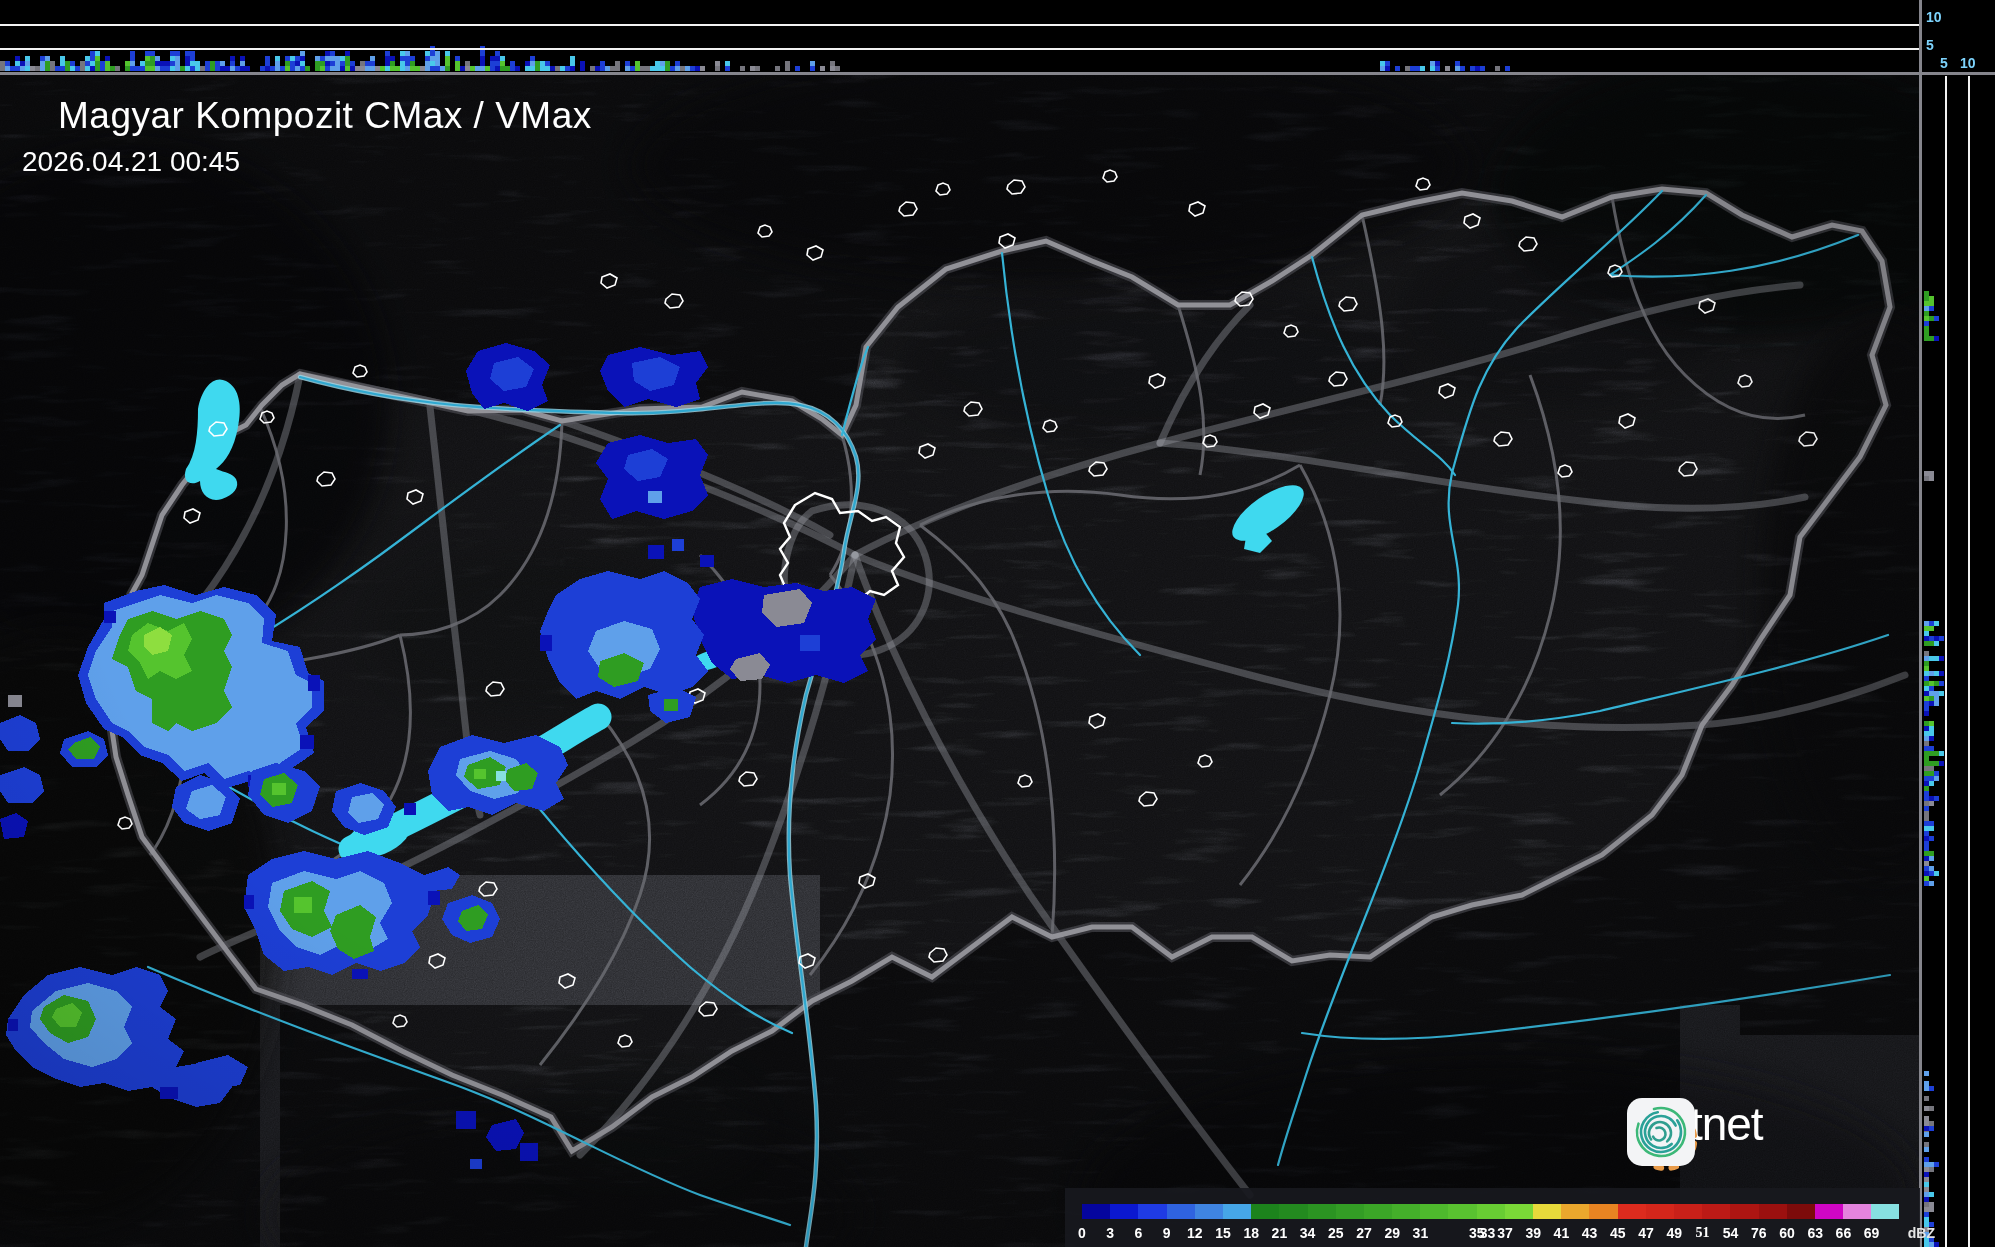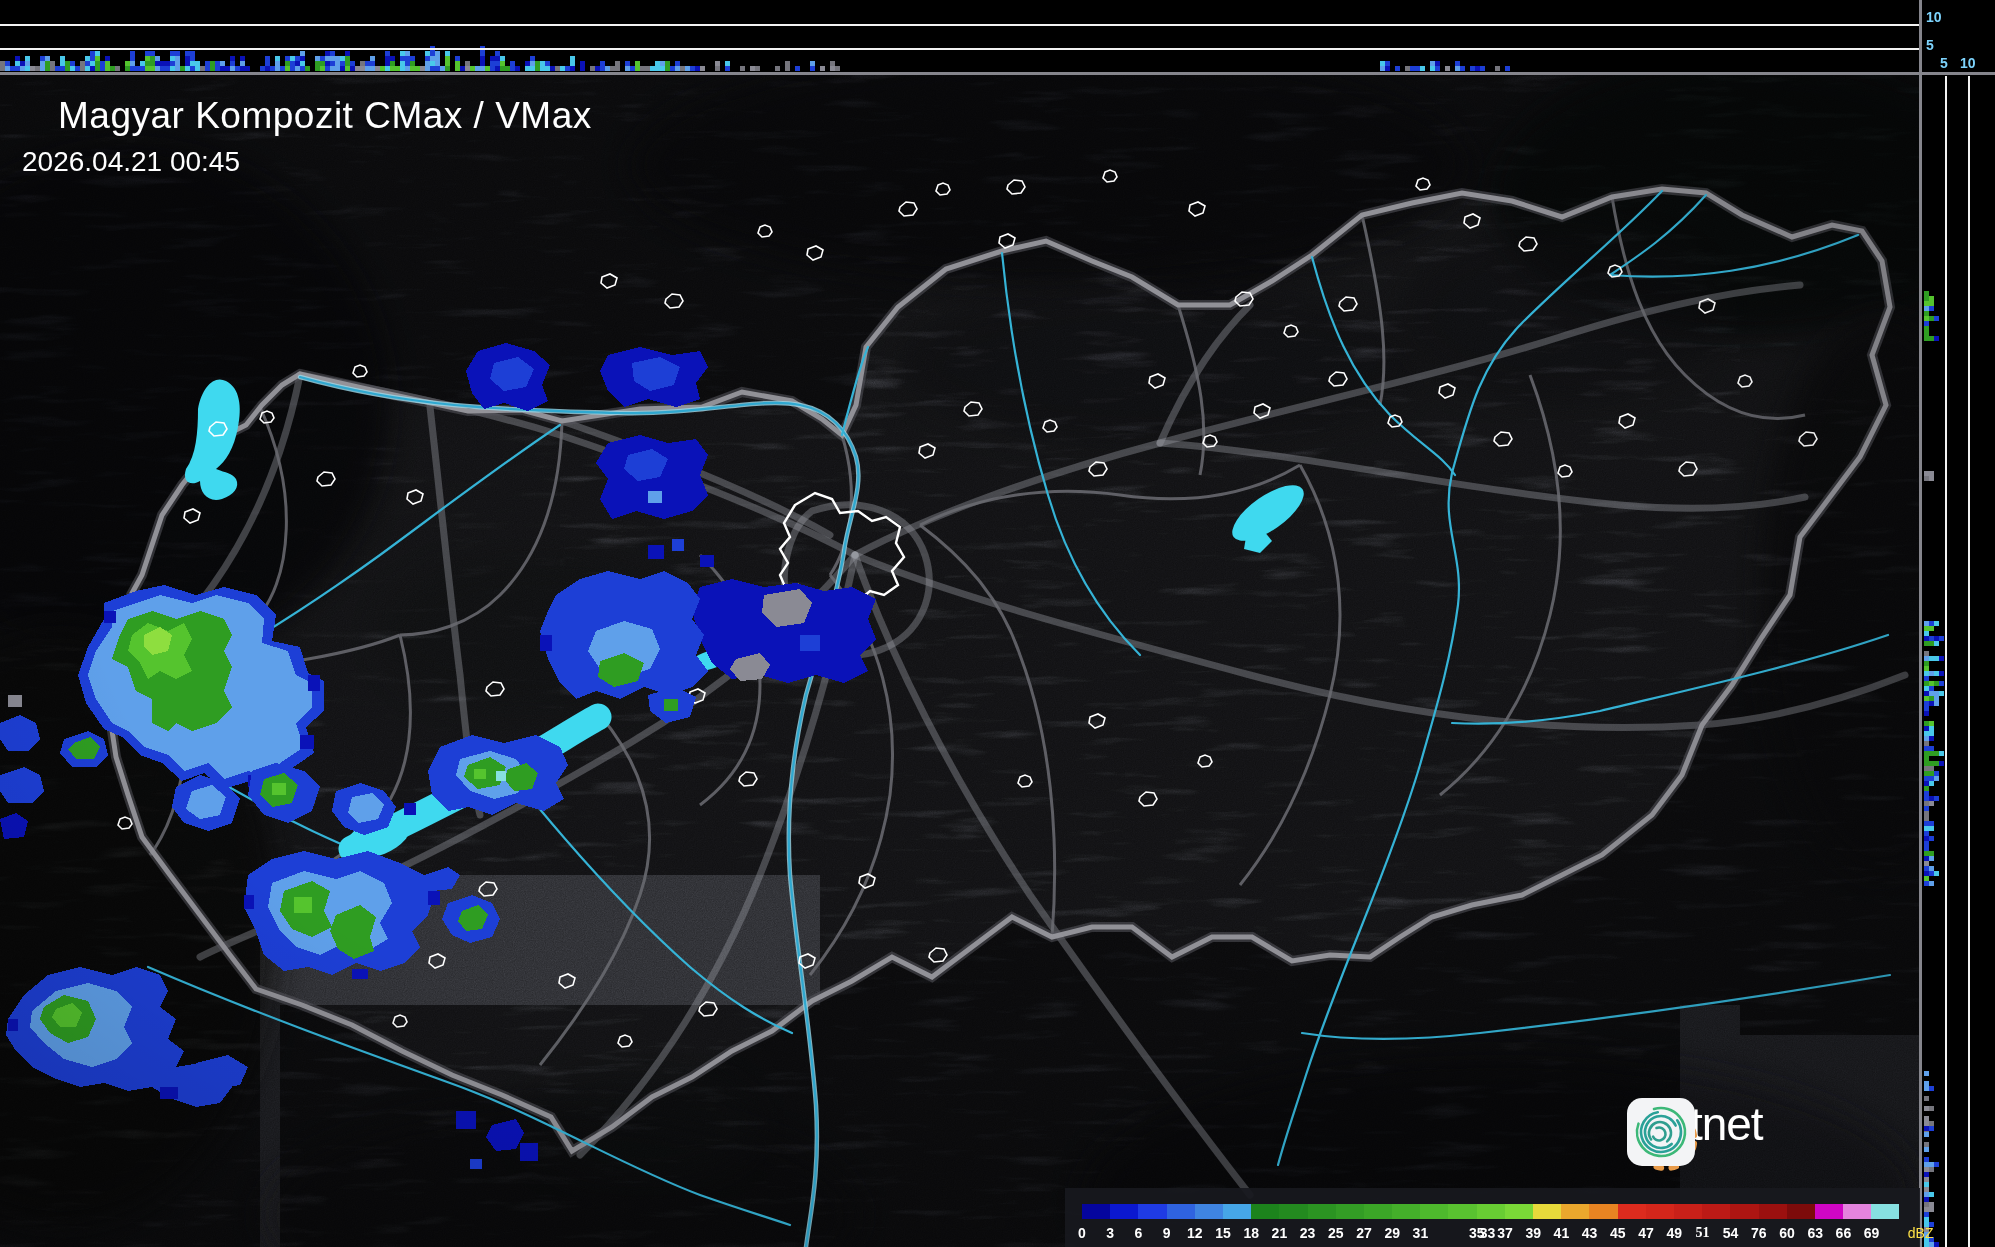--- a/index.html
+++ b/index.html
@@ -21,21 +21,21 @@
   #title-block{position:absolute;left:22px;top:20px;color:#fff;z-index:8;}
   #page-title{font-size:37px;font-weight:400;letter-spacing:.5px;margin-left:36px;}
   #timestamp{font-size:28px;font-weight:400;margin-top:9px;}
   
   #cbar{position:absolute;left:1065px;top:1113px;width:855px;height:59px;
         background:rgba(24,25,30,.92);z-index:9;}
   #cbar-swatches{position:absolute;left:17px;top:16px;height:15px;display:flex;}
   .sw{width:28.2px;height:15px;flex:none;}
   .cb-lbl{position:absolute;top:37px;color:#fff;font-size:14px;font-weight:700;
           transform:translateX(-50%);white-space:nowrap;}
-  .cb-unit{position:absolute;top:37px;color:#fde047;font-size:14px;font-weight:400;white-space:nowrap;}
+  .cb-unit{position:absolute;top:37px;color:#e5e5e5;font-size:14px;font-weight:700;white-space:nowrap;}
   
   #logo{position:absolute;left:1626px;top:1022px;display:flex;align-items:center;z-index:9;}
   #wordmark{color:#fff;font-size:46px;font-weight:500;letter-spacing:-1px;margin:0 10px 0 2px;}
   .echo-px{shape-rendering:crispEdges;}
 </style>
 </head>
 <body>
 
 <div id="stage">
 
@@ -899,21 +899,21 @@
         </div>
       <div id="cbar-labels">
           <span class="cb-lbl" style="left: 17px;">0</span>
           <span class="cb-lbl" style="left: 45.2px;">3</span>
           <span class="cb-lbl" style="left: 73.4px;">6</span>
           <span class="cb-lbl" style="left: 101.6px;">9</span>
           <span class="cb-lbl" style="left: 129.8px;">12</span>
           <span class="cb-lbl" style="left: 158px;">15</span>
           <span class="cb-lbl" style="left: 186.2px;">18</span>
           <span class="cb-lbl" style="left: 214.4px;">21</span>
-          <span class="cb-lbl" style="left: 242.6px;">23</span>
+          <span class="cb-lbl" style="left: 242.6px;">34</span>
           <span class="cb-lbl" style="left: 270.8px;">25</span>
           <span class="cb-lbl" style="left: 299px;">27</span>
           <span class="cb-lbl" style="left: 327.2px;">29</span>
           <span class="cb-lbl" style="left: 355.4px;">31</span>
           <span class="cb-lbl" style="left: 383.6px; margin-left: 39px;">33</span>
           <span class="cb-lbl" style="left: 411.8px;">35</span>
           <span class="cb-lbl" style="left: 440px;">37</span>
           <span class="cb-lbl" style="left: 468.2px;">39</span>
           <span class="cb-lbl" style="left: 496.4px;">41</span>
           <span class="cb-lbl" style="left: 524.6px;">43</span>

